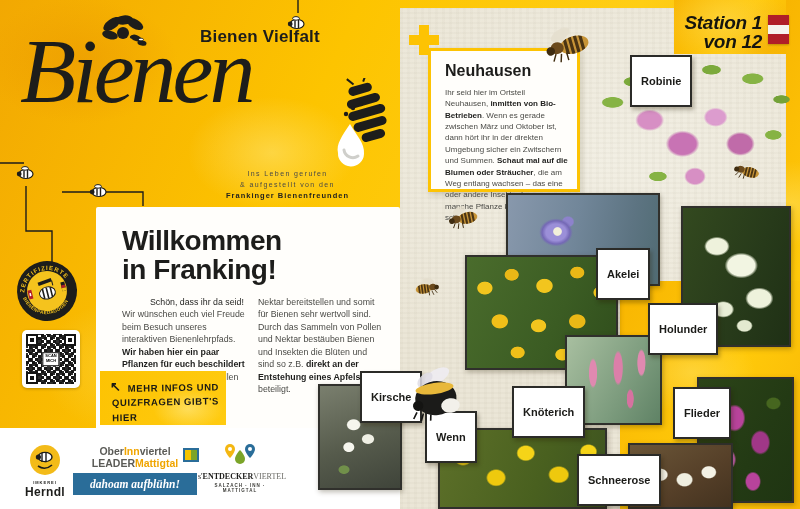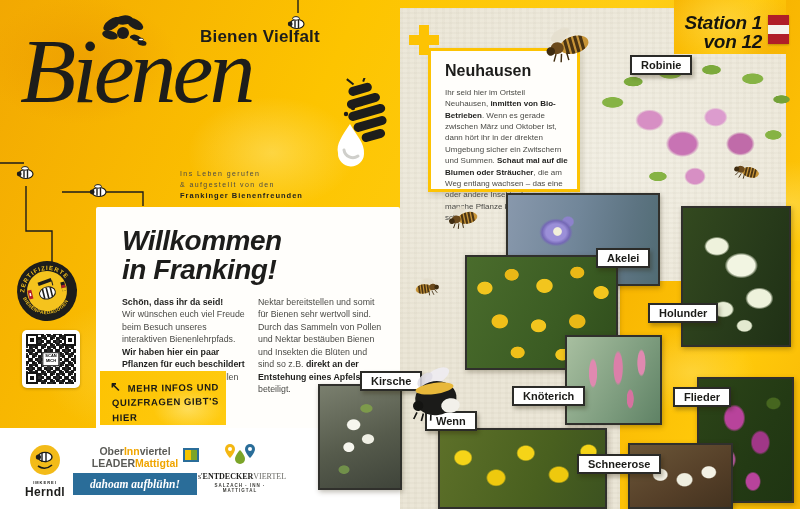--- a/index.html
+++ b/index.html
@@ -30,21 +30,21 @@
   .patch-bottom{ left:620px; top:281px; width:180px; height:228px; }
 
   
   .brand-mark{ position:absolute; left:98px; top:12px; }
   .brand-text{ position:absolute; left:160px; top:27px; font-size:17px; font-weight:bold; color:#1d1d1b; letter-spacing:.2px;margin-left:40px; }
   .title-main{ position:absolute; left:20px; top:30px; font-family:"Liberation Serif", serif;
       font-style:italic; font-weight:normal; font-size:92px; line-height:.9; color:#1d1d1b; letter-spacing:-4px;text-align:center; }
   .title-sub{ position:absolute; left:88px; top:120px; font-style:italic; font-weight:bold;
       font-size:42px; color:#1d1d1b; letter-spacing:-1px; }
   .title-bee{ position:absolute; left:320px; top:78px; }
-  .credits{ position:absolute; left:180px; top:168px; width:215px; text-align:left;
+  .credits{ position:absolute; left:180px; top:168px; width:215px; text-align:center;
       font-size:7px; color:#4a4a46; letter-spacing:1.4px; line-height:1.6; }
   .credits .strong{ font-weight:bold; color:#23231f; font-size:7.5px; letter-spacing:1px; }
 
   .trail{ position:absolute; left:0; top:0; pointer-events:none; }
   .trail path{ stroke:#1d1d1b; stroke-width:1.4; fill:none; }
 
   
   .cert-badge{ position:absolute; left:16px; top:260px; transform:rotate(-14deg); }
   .qr-wrap{ position:absolute; left:22px; top:330px; width:58px; height:58px; background:#fff;
       border-radius:5px; padding:4px; box-shadow:0 1px 3px rgba(0,0,0,.25); }
@@ -54,25 +54,25 @@
         repeating-conic-gradient(#181818 0% 25%, #ffffff 0% 50%) 0 0/6px 6px; }
   .qr-finder{ position:absolute; width:12px; height:12px; background:#fff; border:2.5px solid #141414; }
   .qr-finder i{ display:block; width:4px; height:4px; background:#141414; margin:1.5px; }
   .qr-f1{ left:0; top:0; } .qr-f2{ right:0; top:0; } .qr-f3{ left:0; bottom:0; }
   .qr-label{ position:absolute; left:50%; top:50%; transform:translate(-50%,-50%);
       background:#fff; border:1px solid #141414; font-size:4px; font-weight:bold; padding:1px 2px;
       text-align:center; line-height:1.2; }
 
   
   .welcome-box{ position:absolute; left:96px; top:207px; width:304px; height:223px; background:#fffefb; border-radius:2px; }
-  .welcome-title{ position:absolute; left:122px; top:226px; font-style:italic; font-weight:bold;
+  .welcome-title{ position:absolute; left:122px; top:226px; font-weight:bold;
       font-size:28px; line-height:1.04; color:#1d1d1b; letter-spacing:-.5px; }
   .body-col{ position:absolute; top:296px; width:126px; font-size:8.8px; line-height:1.42; color:#4a4a46; }
   .col-1{ left:122px; } .col-2{ left:258px; }
-  .lead-bold{ font-weight:bold; color:#1f1f1d; }
+  .lead-bold{ font-weight:normal; color:#1f1f1d;margin-left:28px; }
   .seg-bold{ font-weight:bold; color:#1f1f1d; }
 
   .info-note{ position:absolute; left:100px; top:371px; width:126px; height:54px;
       background:
         radial-gradient(50px 30px at 70% 70%, rgba(255,235,140,.6), transparent 70%),
         linear-gradient(110deg,#fdc303,#ffcb10);
       color:#191915; }
   .info-arrow{ position:absolute; left:10px; top:8px; font-size:13px; font-weight:bold; }
   .info-lines{ position:absolute; left:28px; top:10px; font-size:9.5px; font-weight:bold;
       letter-spacing:.6px; line-height:1.5; transform:rotate(-1deg); }
@@ -193,21 +193,21 @@
        radial-gradient(18px 9px at 78% 14%, #86b344 0 55%, transparent 62%),
        radial-gradient(14px 7px at 92% 28%, #74a238 0 55%, transparent 62%),
        radial-gradient(14px 8px at 88% 52%, #86b344 0 55%, transparent 62%),
        radial-gradient(24px 18px at 28% 42%, #d78fc4 0 48%, transparent 60%),
        radial-gradient(28px 22px at 44% 58%, #c873b4 0 48%, transparent 60%),
        radial-gradient(20px 16px at 60% 40%, #dc9cce 0 48%, transparent 60%),
        radial-gradient(24px 20px at 72% 58%, #c06ba9 0 48%, transparent 60%),
        radial-gradient(18px 15px at 50% 80%, #d78fc4 0 48%, transparent 60%),
        radial-gradient(15px 8px at 32% 80%, #86b344 0 55%, transparent 62%); }
 
-  .plant-label{ position:absolute; background:#fff; border:2px solid #2b2b28; padding:2px 9px;
+  .plant-label{ position:absolute; background:#fff; border:2px solid #2b2b28; padding:18px 9px;
       font-weight:bold; font-size:11px; color:#1b1b18; white-space:nowrap;
       box-shadow:2px 3px 4px rgba(40,30,0,.3); z-index:6; }
   .label-robinie{ left:630px; top:55px; }
   .label-akelei{ left:596px; top:248px; }
   .label-holunder{ left:648px; top:303px; }
   .label-sonnenbraut{ left:433px; top:332px; }
   .label-kirsche{ left:360px; top:371px; }
   .label-knoeterich{ left:512px; top:386px; }
   .label-raps{ left:425px; top:411px; }
   .label-flieder{ left:673px; top:387px; }

